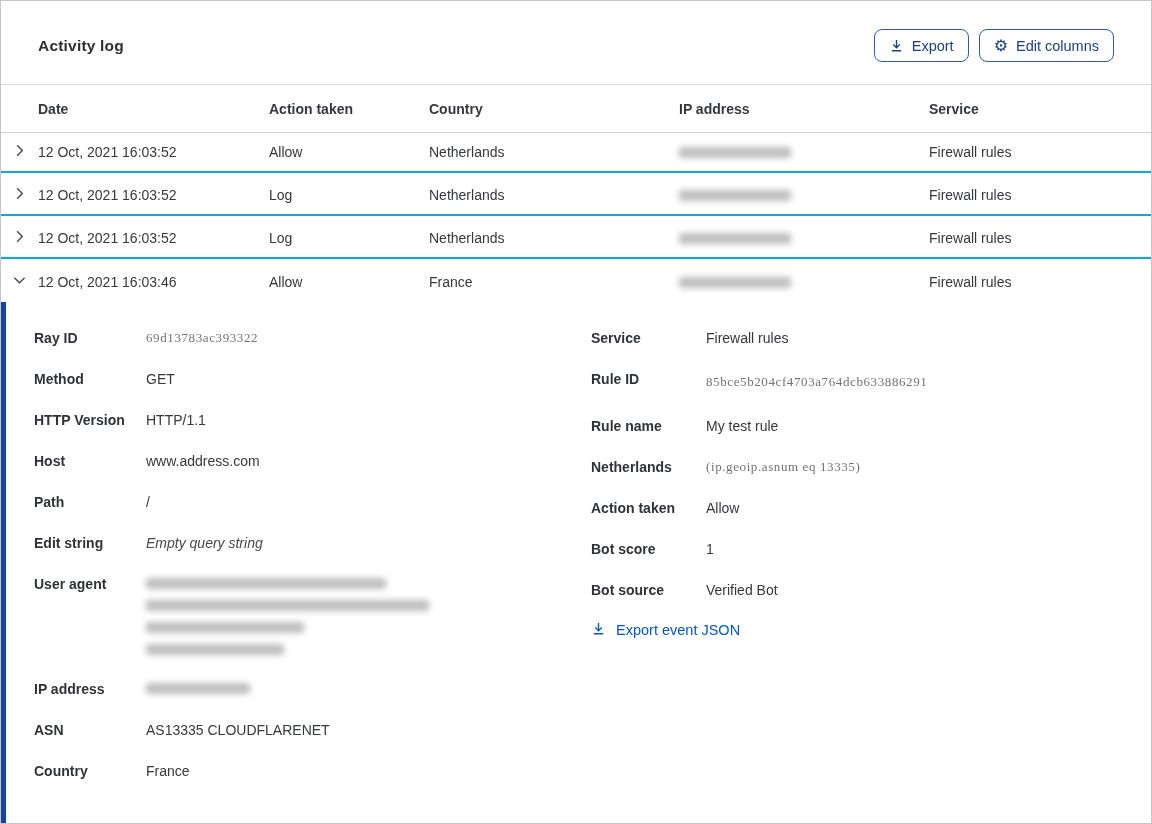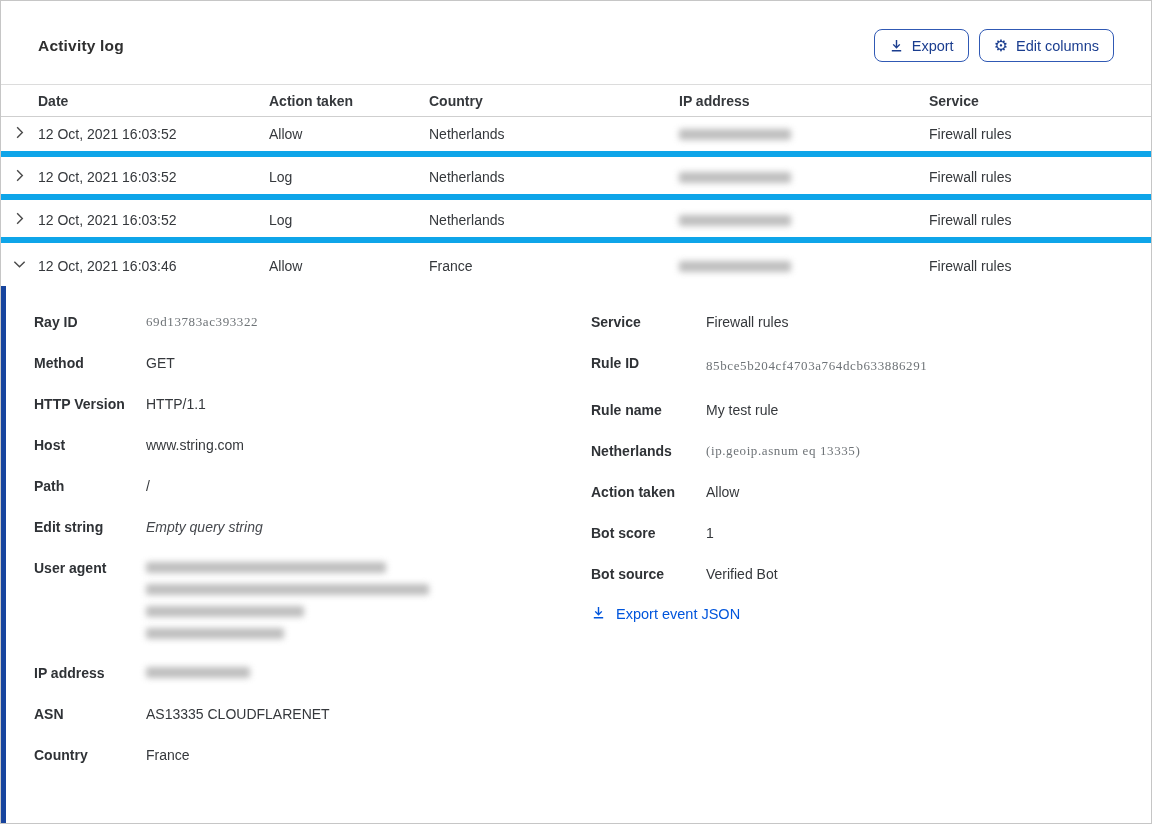--- a/index.html
+++ b/index.html
@@ -28,30 +28,30 @@
   .btn svg { display:block; }
   .gear-glyph { font-family:"DejaVu Sans", sans-serif; font-size:16px; line-height:16px; color:#1a3d8f; }
   
   .table { margin-top:22px; }
   .grid-row {
     display:grid;
     grid-template-columns:37px 231px 160px 250px 250px 1fr;
     align-items:center;
   }
   .thead {
-    height:33px;
+    height:49px;
     border-top:1px solid #dcdcdc;
     border-bottom:1px solid #cfcfcf;
   }
   .thead .th { font-size:14px; font-weight:bold; color:#35383c; }
   .rows { display:flex; flex-direction:column; gap:3px; }
   .trow {
     height:40px;
     background:#fff;
-    border-bottom:6px solid #0ea5e9;
+    border-bottom:2px solid #0ea5e9;
     cursor:pointer;
   }
   .rows .trow:first-child { border-top:none; }
   .trow .cell { font-size:14px; color:#35383c; }
   .chev-cell { display:flex; justify-content:center; align-items:center; }
   .blur-bar {
     height:11px; background:#a8a8a8; border-radius:2px;
     filter:blur(3px); opacity:.75;
   }
   .ip-bar { width:112px; }
@@ -196,21 +196,21 @@
       <div class="ditem">
         <div class="dlabel">Method</div>
         <div class="dvalue">GET</div>
       </div>
       <div class="ditem">
         <div class="dlabel">HTTP Version</div>
         <div class="dvalue">HTTP/1.1</div>
       </div>
       <div class="ditem">
         <div class="dlabel">Host</div>
-        <div class="dvalue">www.string.com</div>
+        <div class="dvalue">www.address.com</div>
       </div>
       <div class="ditem">
         <div class="dlabel">Path</div>
         <div class="dvalue">/</div>
       </div>
       <div class="ditem">
         <div class="dlabel">Edit string</div>
         <div class="dvalue italic">Empty query string</div>
       </div>
       <div class="ditem ua-item">

